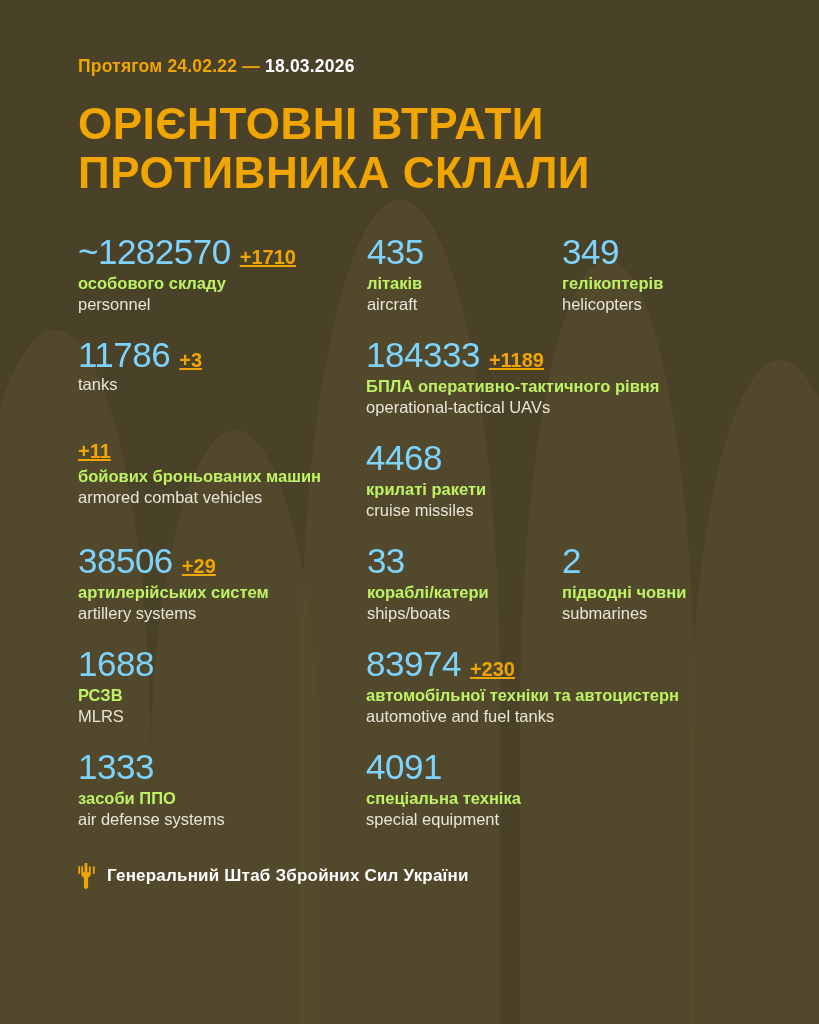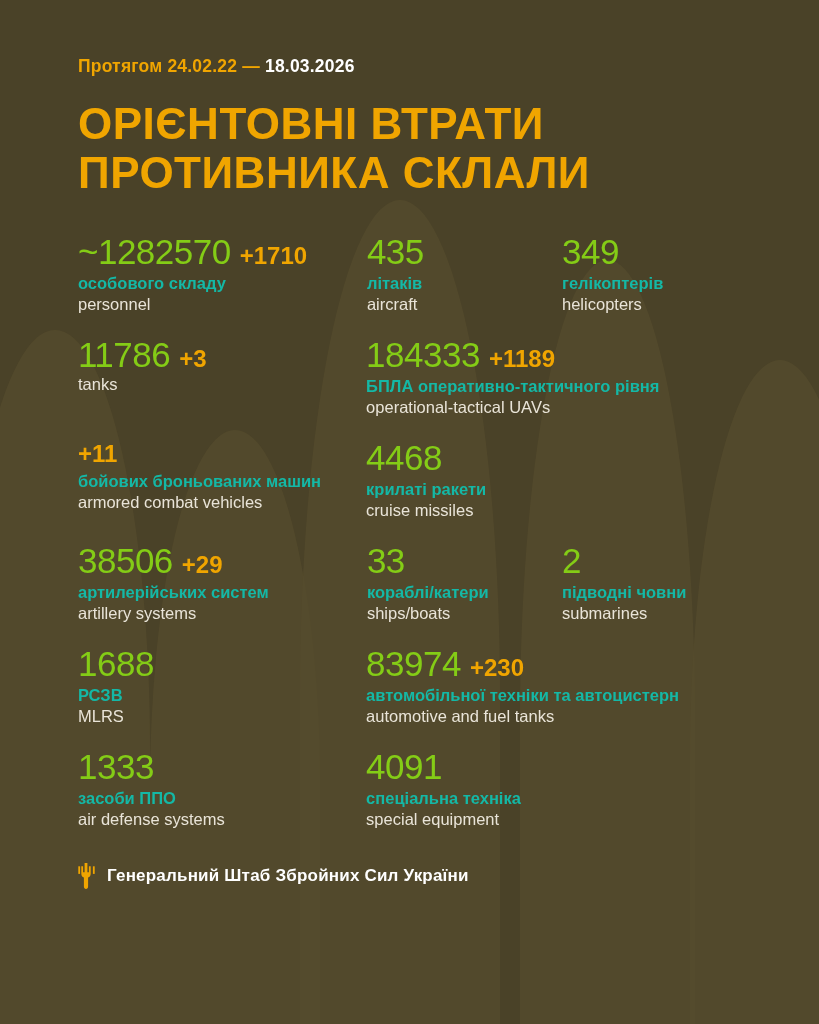--- a/index.html
+++ b/index.html
@@ -73,33 +73,34 @@
   .cell .val-line {
     display: flex;
     align-items: baseline;
     gap: 9px;
     white-space: nowrap;
   }
   .value {
     font-size: 35px;
     line-height: 1.03;
     font-weight: 400;
-    color: #84cc16;
+    color: #7dd3fc;
     letter-spacing: -0.5px;
   }
   .delta {
-    font-size: 24px;
+    font-size: 20px;
     font-weight: 700;
     color: #f0a500;
     letter-spacing: 0px;
+    text-decoration: underline;
   }
   .label-ua {
     font-size: 16.5px;
     font-weight: 700;
-    color: #14b8a6;
+    color: #bef264;
     margin-top: 4px;
     white-space: nowrap;
   }
   .label-en {
     font-size: 16.5px;
     font-weight: 400;
     color: #e9e4d8;
     margin-top: 2px;
     white-space: nowrap;
   }

